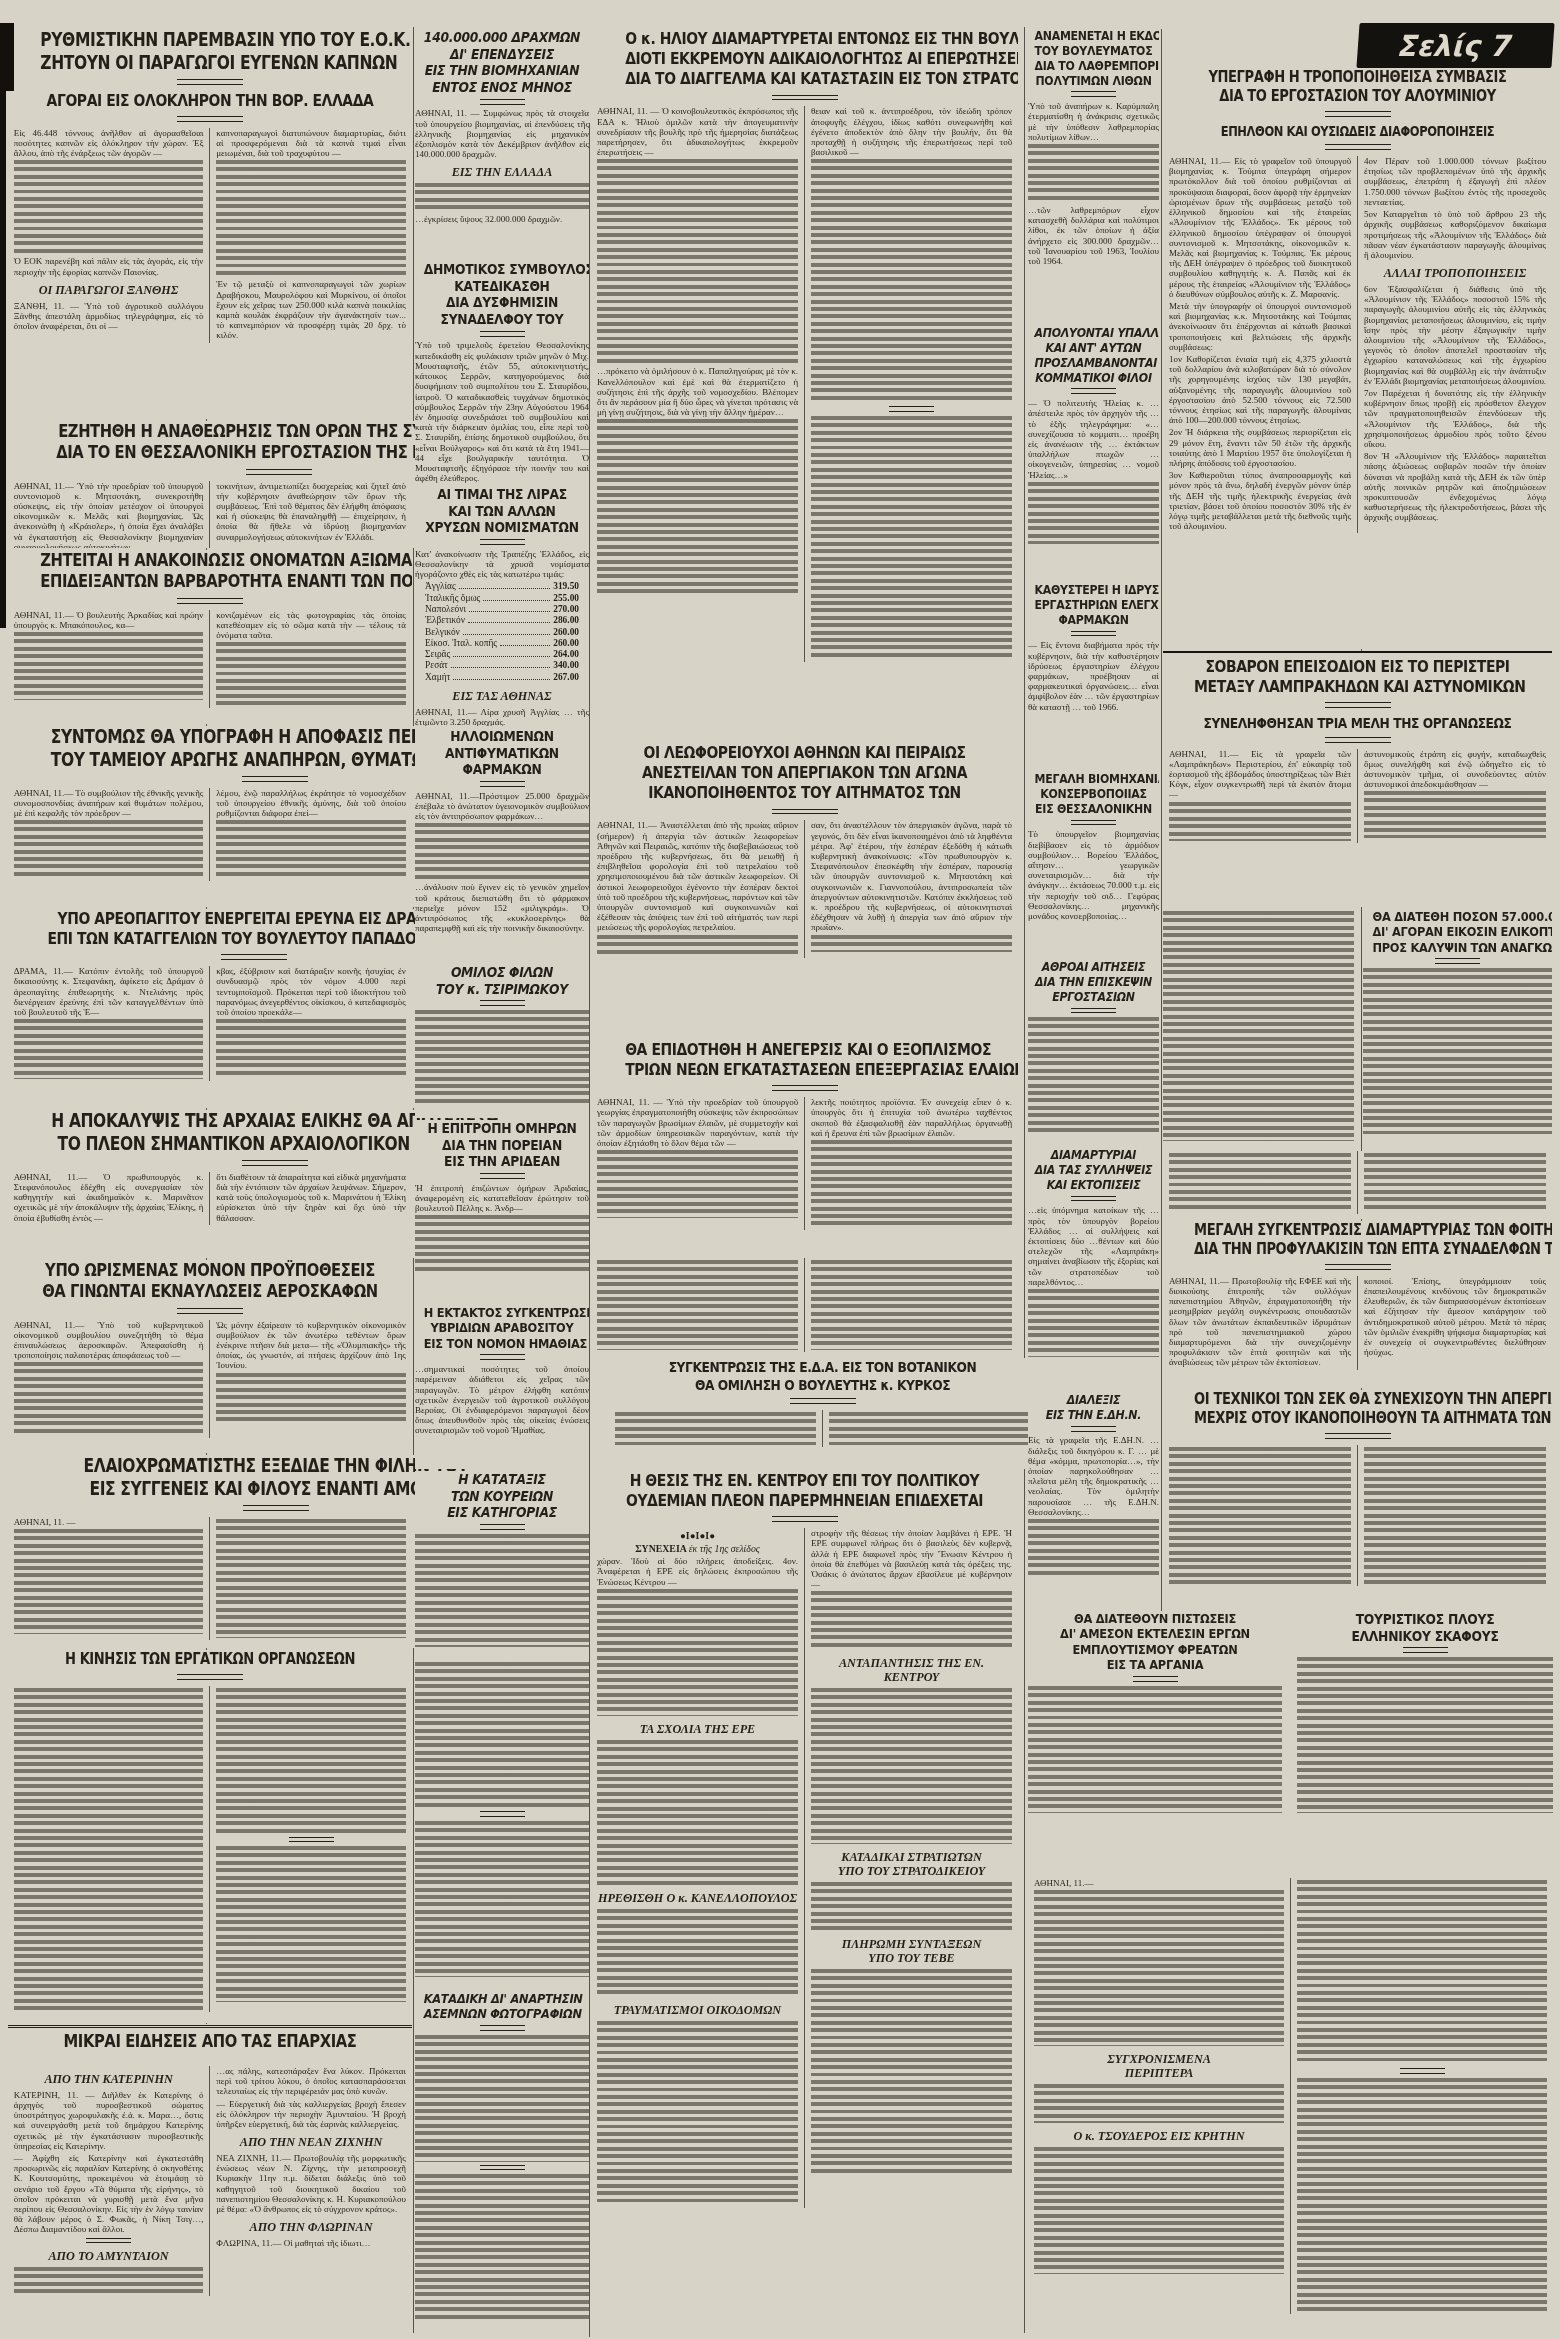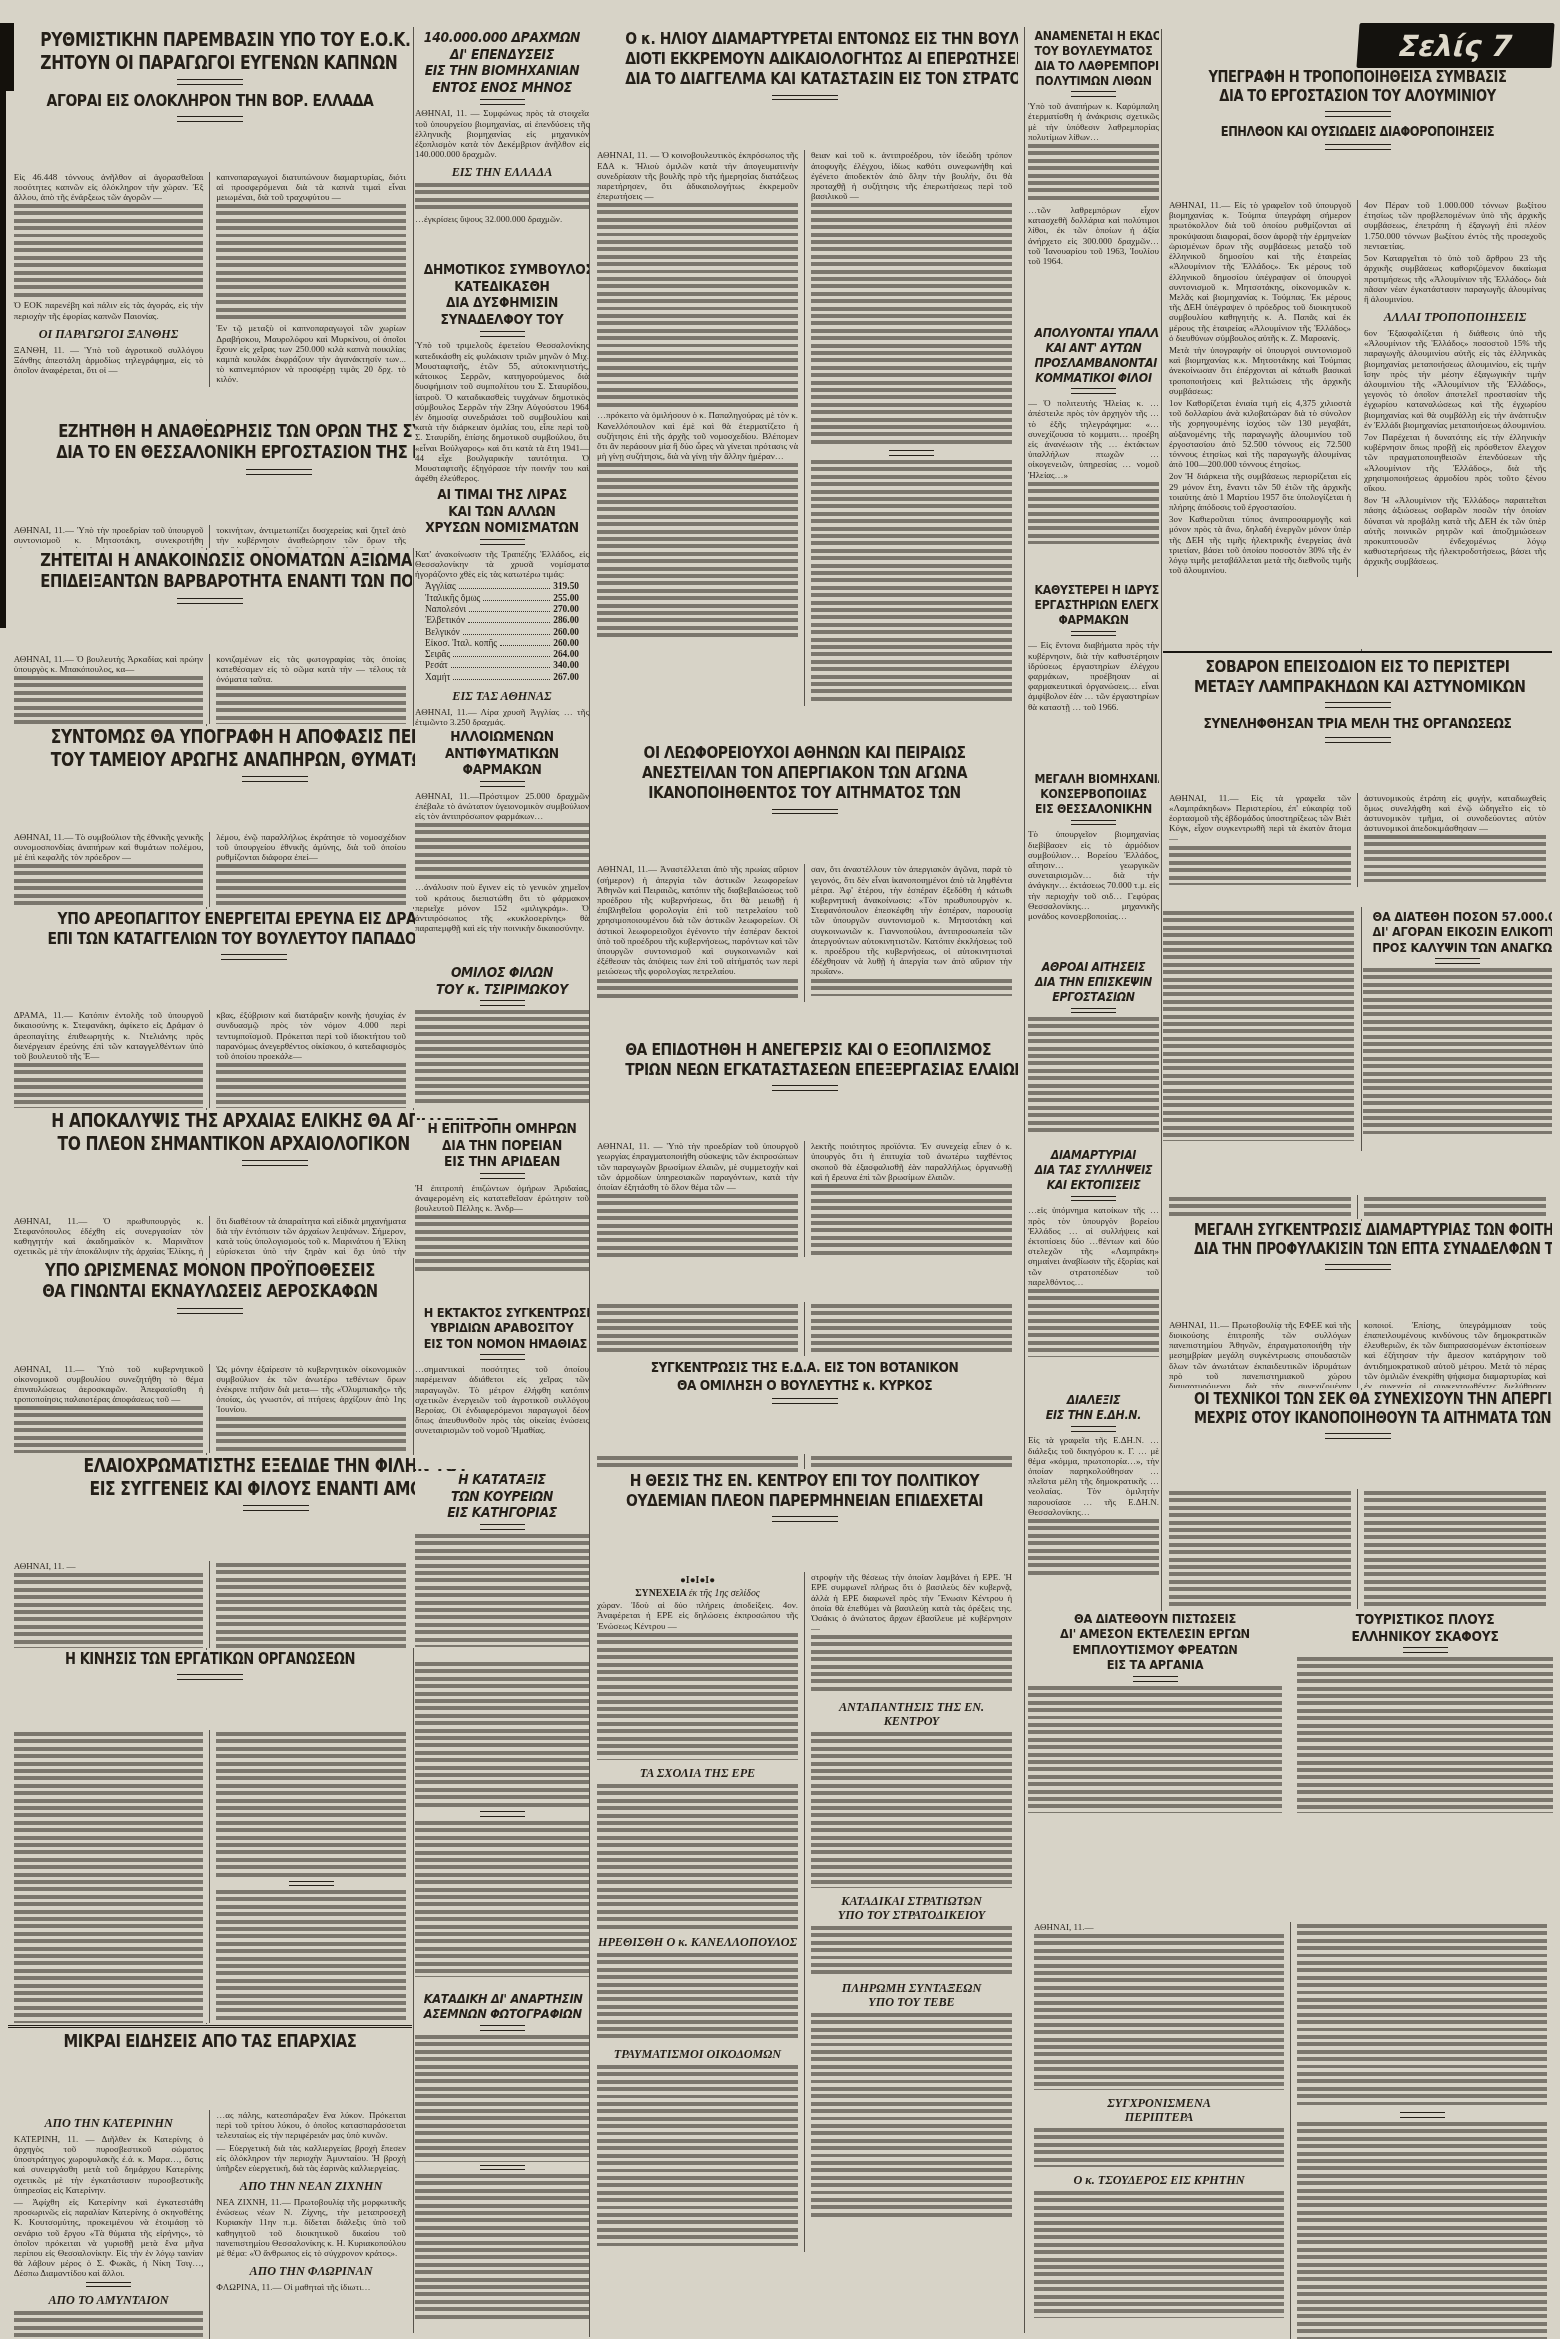--- a/index.html
+++ b/index.html
@@ -8,21 +8,21 @@
   .blk{position:absolute;background:#d7d3c7;overflow:hidden;z-index:2;}
   .vr{position:absolute;width:1px;background:#57524a;z-index:1;}
   .hl{font-family:"DejaVu Sans",sans-serif;font-weight:bold;text-align:center;line-height:1.22;}
   .ln{transform:scaleX(.84);transform-origin:center;white-space:nowrap;letter-spacing:-0.5px;}
   .ln2{transform:scaleX(.9);transform-origin:center;white-space:nowrap;letter-spacing:-0.3px;}.sz19{font-size:18.5px}.sz18{font-size:17.6px}.sz17{font-size:16.6px}
   .sz16{font-size:15.6px}.sz15{font-size:14.6px}.sz14{font-size:13.7px}.sz13{font-size:12.7px}.sz12{font-size:12.2px}
   .it{font-style:italic}
   .dash{width:66px;height:3.9px;border-top:1px solid #241f18;border-bottom:1px solid #241f18;margin:4.9px auto 5.9px;}
   .dash.sm{width:45px;margin:2.9px auto 3.9px;}
   .cols2{display:flex;gap:0;}
-  .col{flex:1;padding:0 5.9px;min-width:0;margin-top:44px;}
+  .col{flex:1;padding:0 5.9px;min-width:0;}
   .col.sep{border-left:1px solid #57524a;}
   .p{font-size:9px;line-height:10.2px;text-align:justify;margin:0 0 2px 0;}
   .tx{background-image:repeating-linear-gradient(180deg,rgba(38,33,26,.52) 0px,rgba(38,33,26,.52) 3.9px,rgba(215,211,199,0) 3.9px,rgba(215,211,199,0) 7.4px);margin:2px 0;}
   .k{font-family:"Liberation Serif",serif;font-weight:bold;font-style:italic;font-size:12.2px;
      text-align:center;margin:5.9px 0 3.9px;line-height:1.15;}
   .banner{font-family:"DejaVu Sans",sans-serif;font-weight:bold;text-align:center;
           border-top:3.9px double #241f18;border-bottom:3.9px double #241f18;padding:2.9px 0 3.9px;}
   .badge{position:absolute;left:1358px;top:23.4px;width:195px;height:45px;background:#14120e;
          color:#ddd8ca;display:flex;align-items:center;justify-content:center;z-index:3;
          font-family:"DejaVu Sans",sans-serif;font-weight:bold;font-style:italic;font-size:29px;
@@ -460,21 +460,21 @@
     <div class="cols2">
       <div class="col">
           <div class="tx" style="height:90px"></div>
         </div>
       <div class="col sep">
           <div class="tx" style="height:90px"></div>
         </div>
     </div>
   </div>
 
-  <div class="blk" style="left:591px;top:1358px;width:427px;height:111px;">
+  <div class="blk" style="left:591px;top:1358px;width:427px;height:111px;padding-left:18px;">
     <div class="hl sz15">
       <div class="ln">ΣΥΓΚΕΝΤΡΩΣΙΣ ΤΗΣ Ε.Δ.Α. ΕΙΣ ΤΟΝ ΒΟΤΑΝΙΚΟΝ</div>
       <div class="ln">ΘΑ ΟΜΙΛΗΣΗ Ο ΒΟΥΛΕΥΤΗΣ κ. ΚΥΡΚΟΣ</div>
     </div>
     <div class="dash"></div>
     <div class="cols2">
       <div class="col">
           <div class="tx" style="height:33px"></div>
         </div>
       <div class="col sep">

